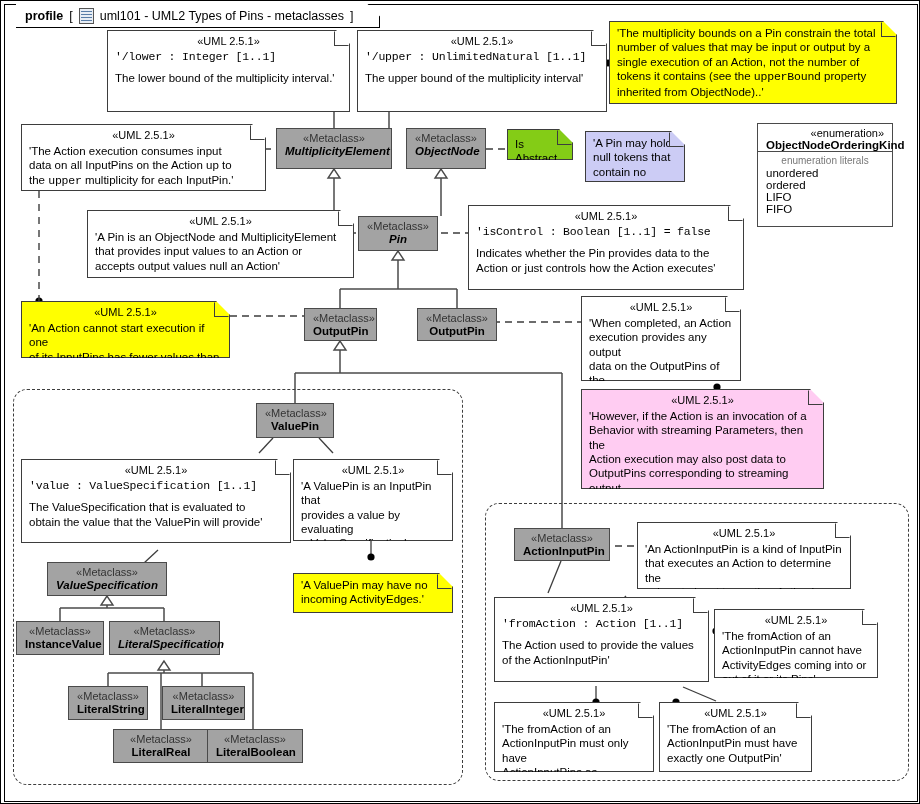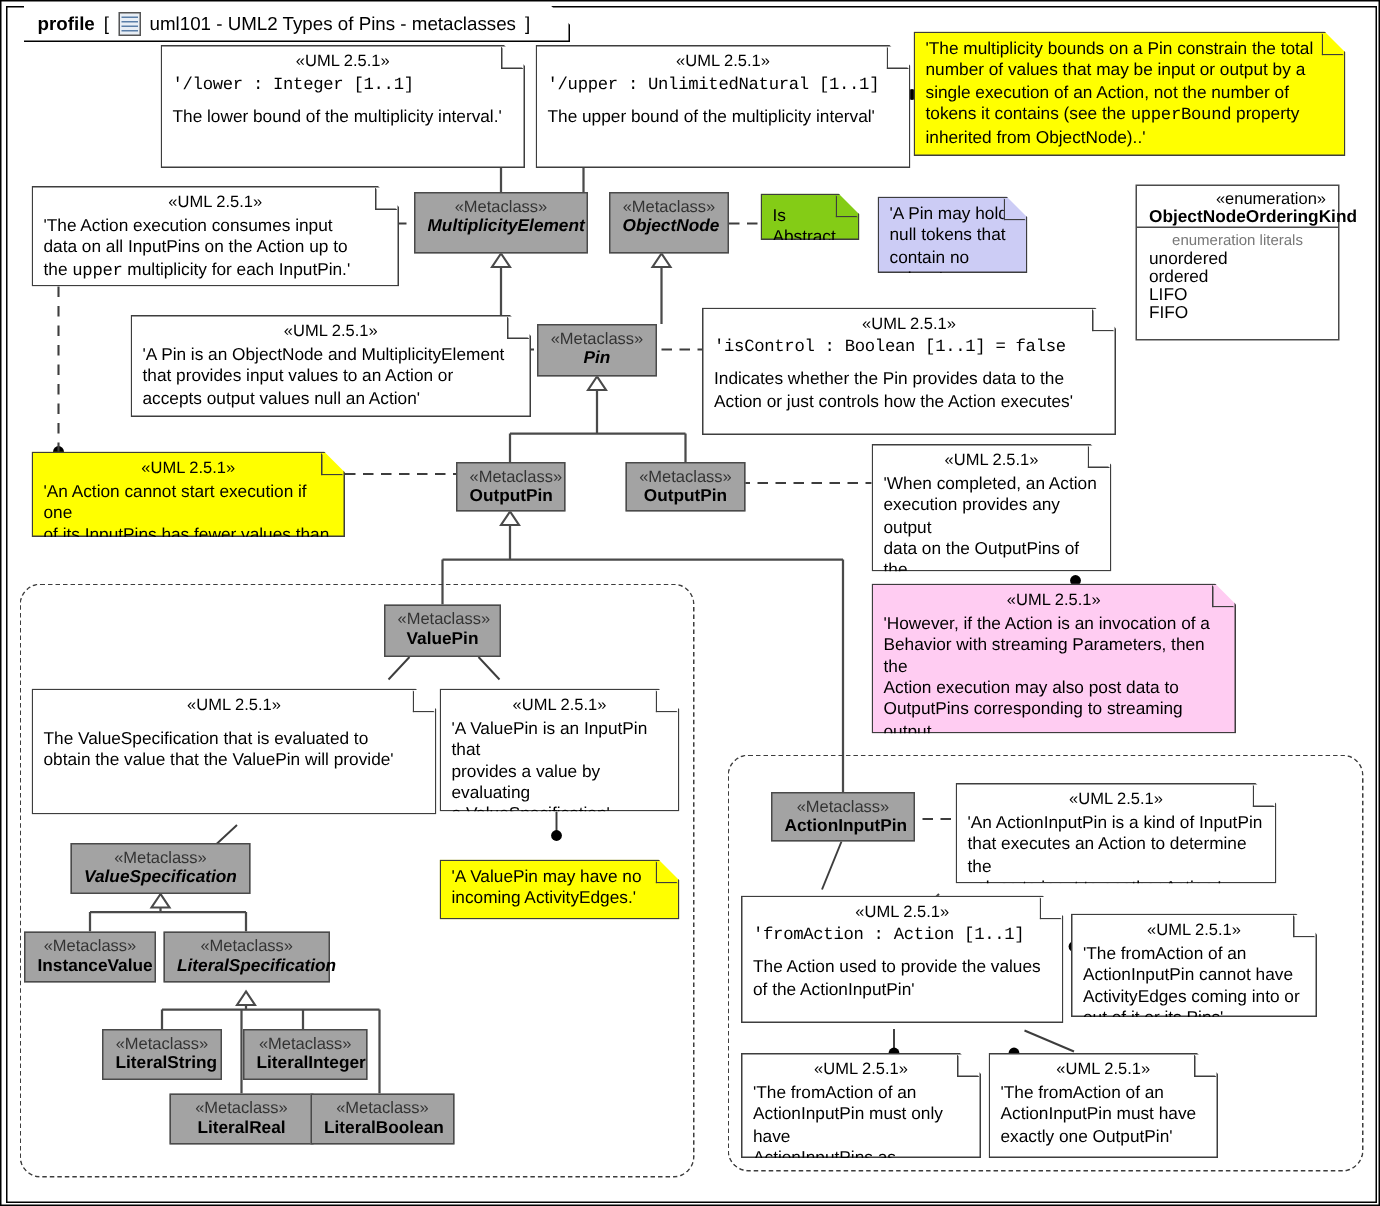--- a/index.html
+++ b/index.html
@@ -282,20 +282,21 @@
     <span class="lft">'However, if the Action is an invocation of a</span>
     <span class="lft">Behavior with streaming Parameters, then the</span>
     <span class="lft">Action execution may also post data to</span>
     <span class="lft">OutputPins corresponding to streaming output</span>
     <span class="lft">Parameters before completion of the execution'</span>
   </div>
 
   <div class="note ctr" style="left:20px;top:458px;width:270px;height:84px;">
     <span class="fold"></span>
     <span class="hdr">«UML 2.5.1»</span>
+    <span class="mono lft">'value : ValueSpecification [1..1]</span>
     <span class="gap"></span>
     <span class="lft">The ValueSpecification that is evaluated to</span>
     <span class="lft">obtain the value that the ValuePin will provide'</span>
   </div>
 
   <div class="note ctr" style="left:292px;top:458px;width:160px;height:82px;">
     <span class="fold"></span>
     <span class="hdr">«UML 2.5.1»</span>
     <span class="lft">'A ValuePin is an InputPin that</span>
     <span class="lft">provides a value by evaluating</span>

